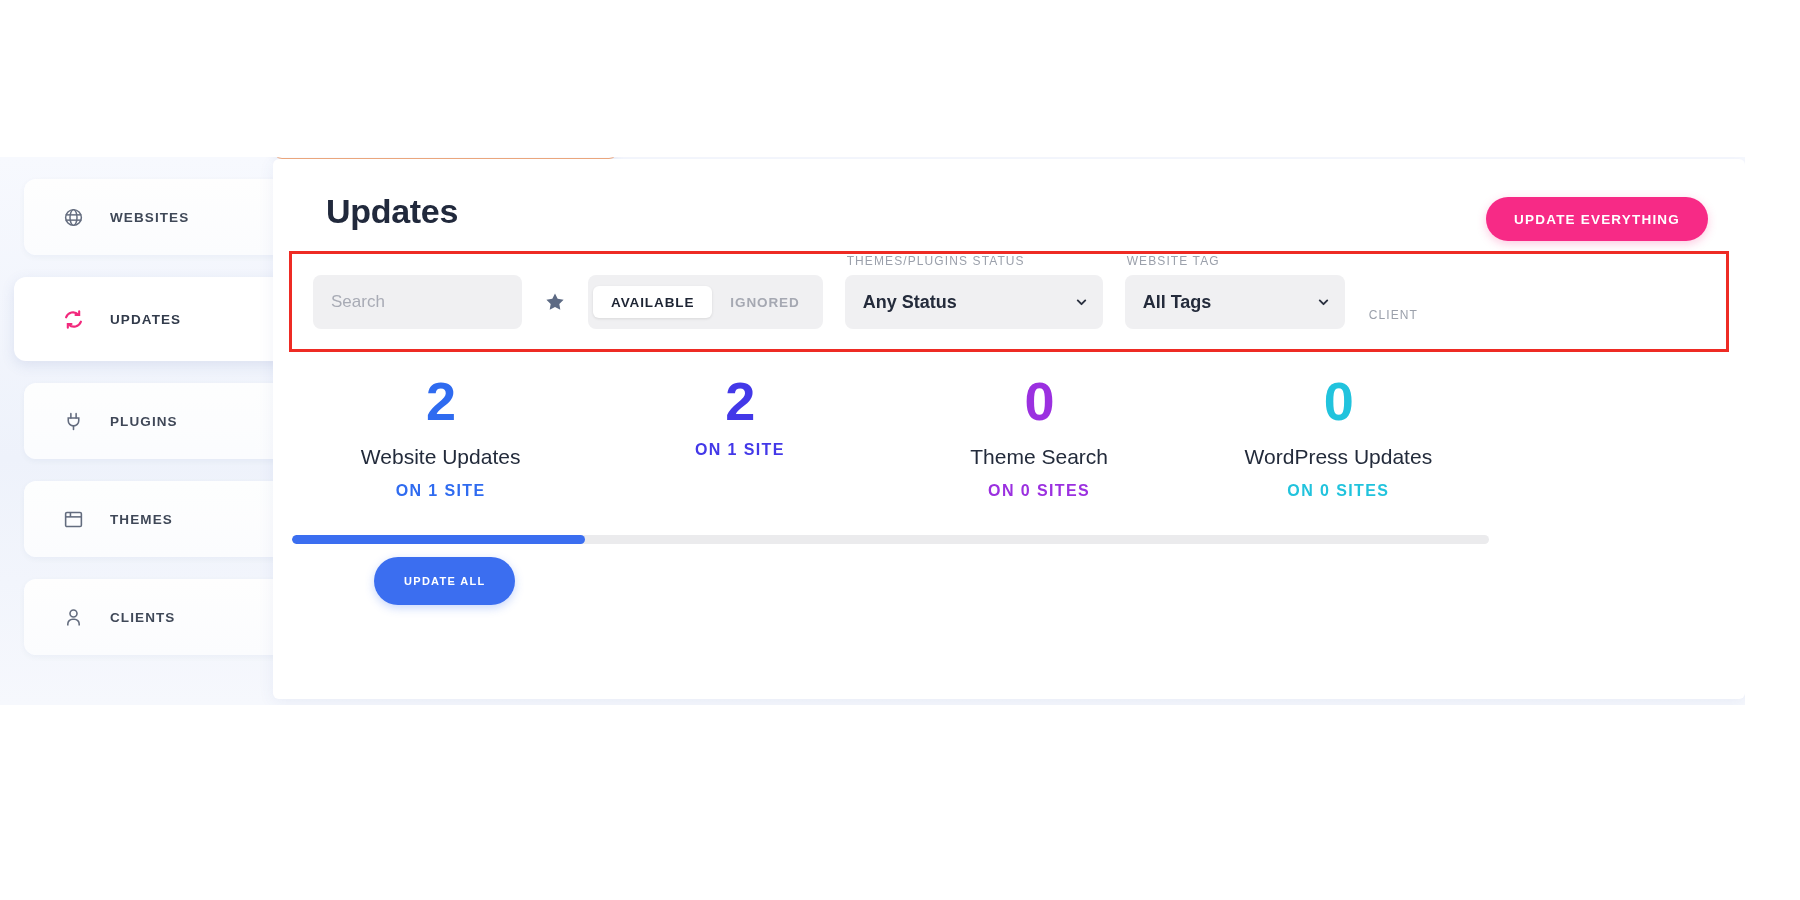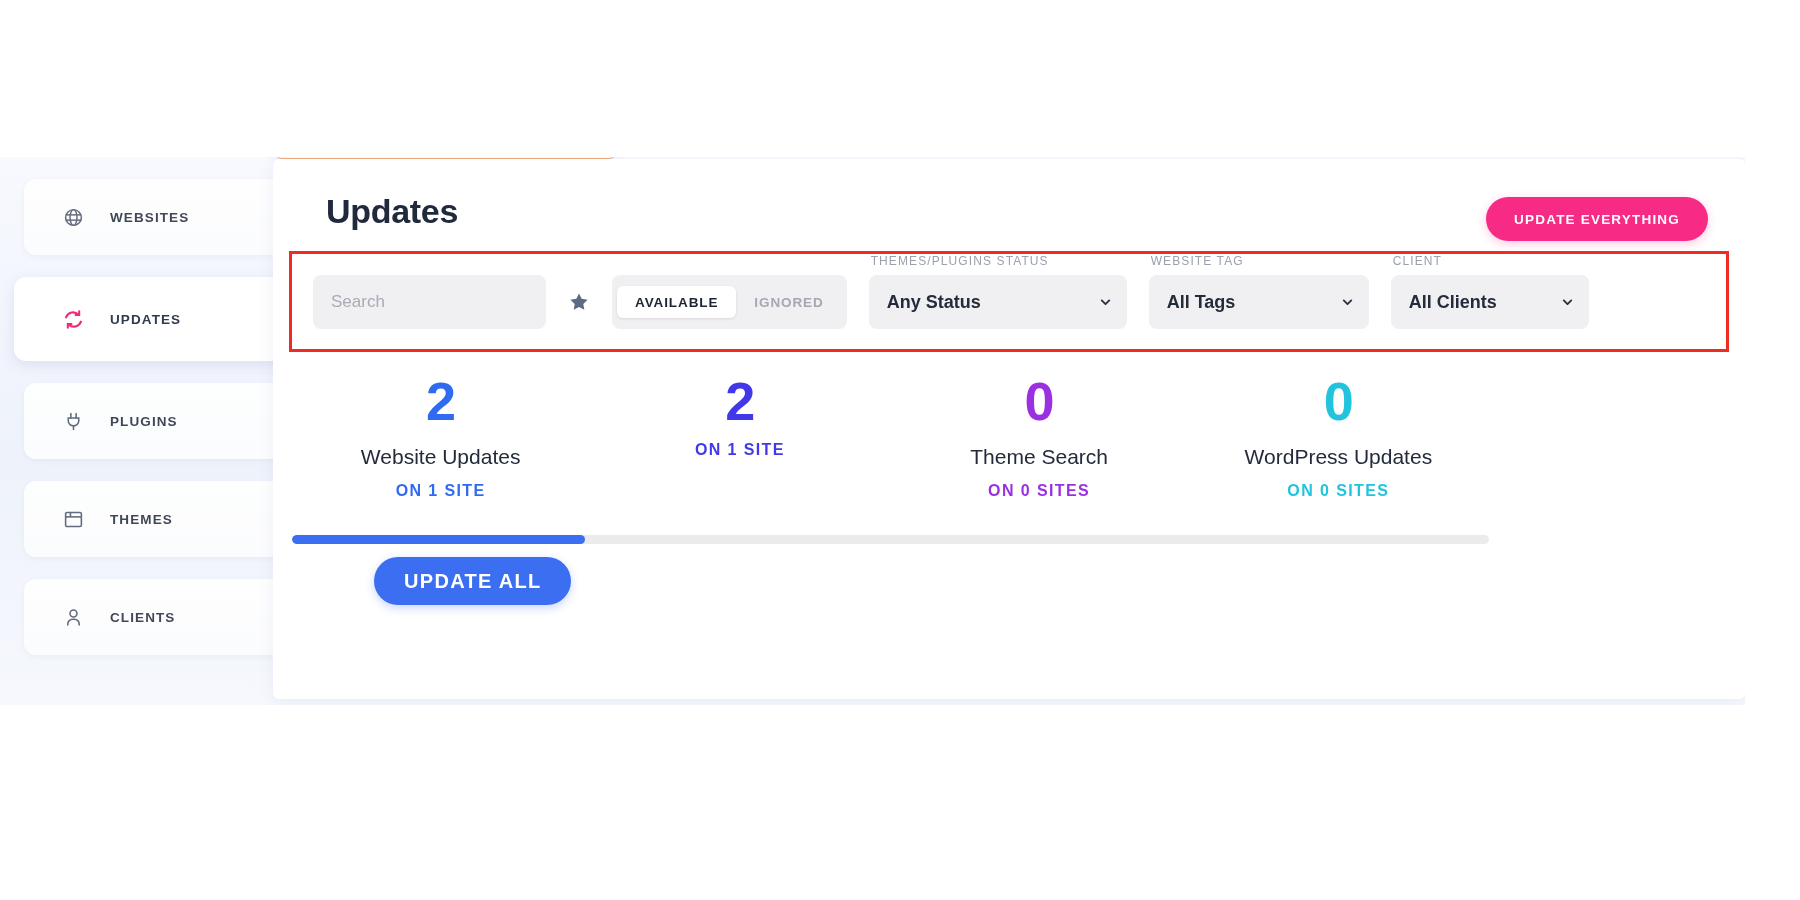--- a/index.html
+++ b/index.html
@@ -165,21 +165,21 @@
     display: flex;
     align-items: flex-end;
     padding: 0 0 20px 0;
     background: #ffffff;
   }
 
   .filter-group { position: relative; display: flex; flex-direction: column; }
 
   #search-field {
     margin-left: 21px;
-    width: 233px;
+    width: 209px;
     height: 54px;
     border: none;
     border-radius: 8px;
     background: #f0f0f2;
     padding: 0 18px;
     font-family: "Liberation Sans", sans-serif;
     font-size: 17px;
     color: #4a5163;
     outline: none;
   }
@@ -319,21 +319,21 @@
     position: absolute;
     left: 101px;
     top: 398px;
     height: 48px;
     padding: 0 30px;
     border: none;
     border-radius: 26px;
     background: #3b6ef0;
     color: #ffffff;
     font-family: "Liberation Sans", sans-serif;
-    font-size: 20px;
+    font-size: 11px;
     font-weight: 700;
     letter-spacing: 1.3px;
     cursor: pointer;
     white-space: nowrap;
     box-shadow: 0 3px 10px rgba(59,110,240,0.28);
   }
 </style>
 </head>
 <body>
 
@@ -447,28 +447,20 @@
               <span class="chev">
                 <svg width="15" height="15" viewBox="0 0 24 24" fill="none" stroke="currentColor" stroke-width="3" stroke-linecap="round" stroke-linejoin="round">
                     <polyline points="6,9.5 12,15.5 18,9.5"></polyline>
                   </svg>
               </span>
             </div>
           </div>
 
           <div class="filter-group select-group" id="select-client">
             <div class="select-label">CLIENT</div>
-            <div class="select-box">
-              <span class="val">All Clients</span>
-              <span class="chev">
-                <svg width="15" height="15" viewBox="0 0 24 24" fill="none" stroke="currentColor" stroke-width="3" stroke-linecap="round" stroke-linejoin="round">
-                    <polyline points="6,9.5 12,15.5 18,9.5"></polyline>
-                  </svg>
-              </span>
-            </div>
           </div>
 
         </div>
 
         <div id="stats-row">
 
           <div class="stat">
             <div class="stat-value" id="sv0" style="color: rgb(47, 107, 240);">2</div>
             <div class="stat-label">Website Updates</div>
             <div class="stat-sub" id="ss0" style="color: rgb(47, 107, 240);">ON 1 SITE</div>

